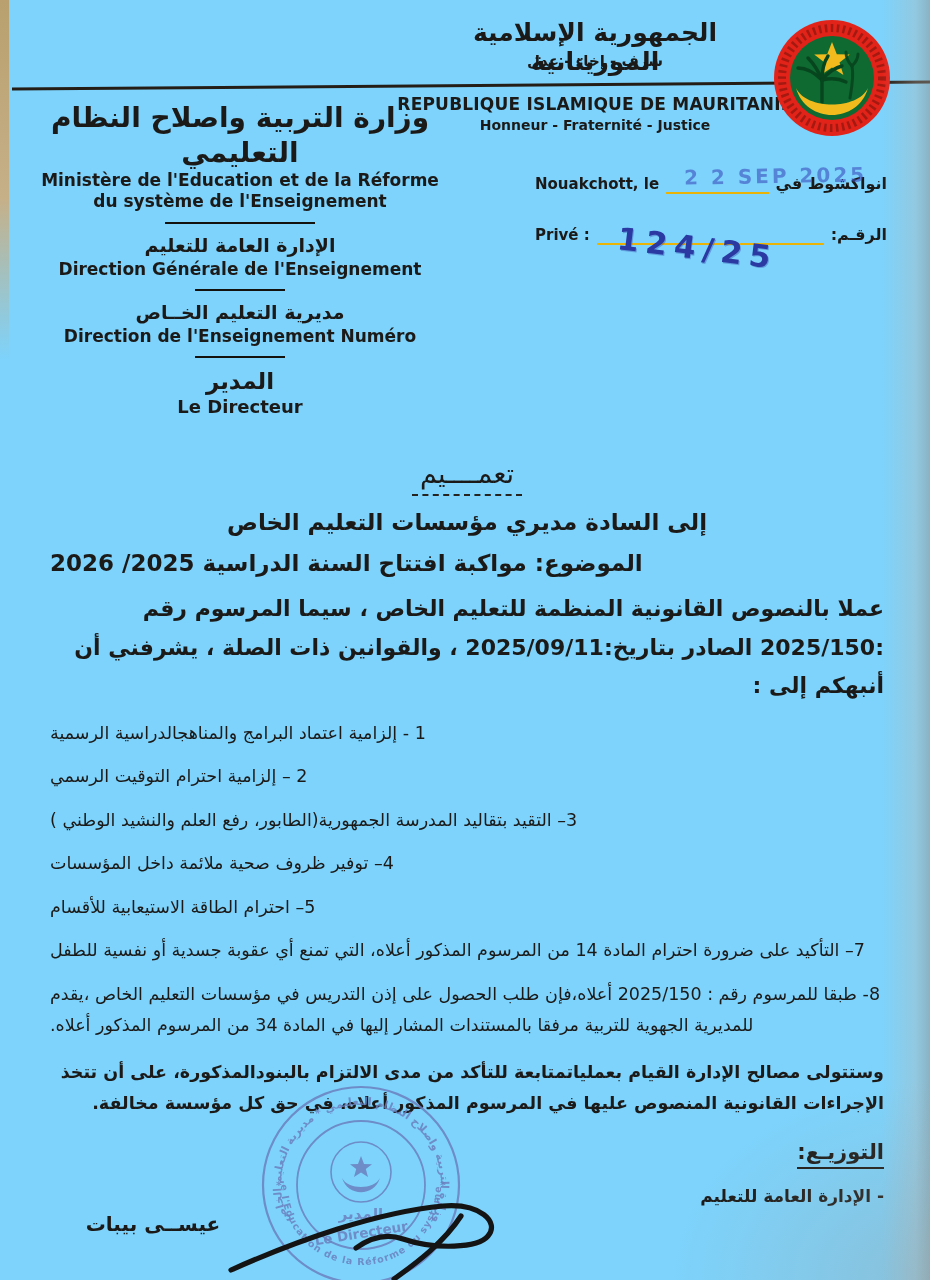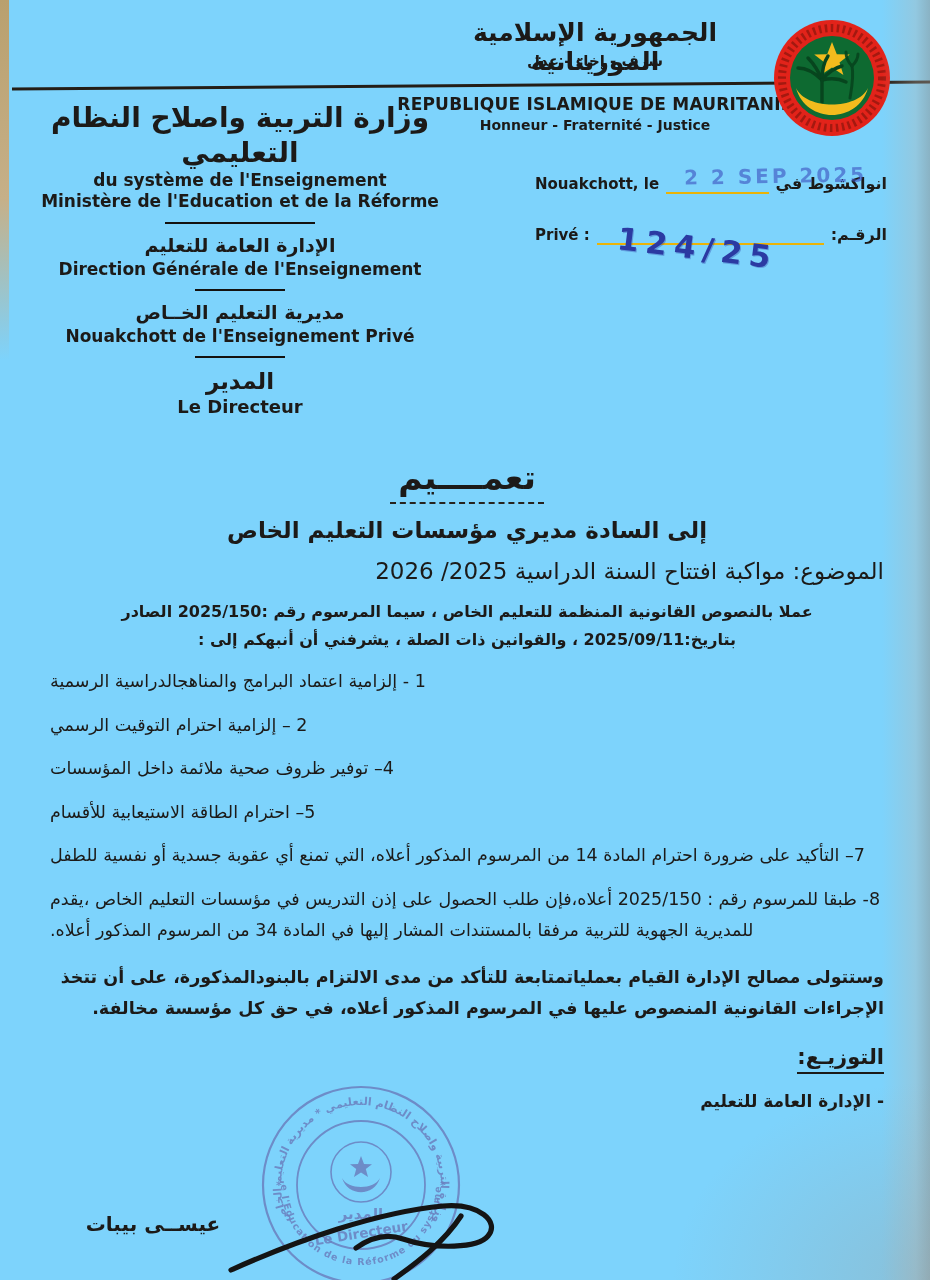--- a/index.html
+++ b/index.html
@@ -51,25 +51,25 @@
   .row2{margin-top:27px;}
   .date-stamp{position:absolute;left:18px;top:-6px;font-size:20px;font-weight:bold;
     color:#3c50c0;opacity:.6;letter-spacing:3px;white-space:nowrap;transform:rotate(-1deg);}
   .num-stamp{position:absolute;left:82px;top:60px;font-size:31px;font-weight:bold;
     color:#2b3aa2;letter-spacing:7px;transform:rotate(7deg);white-space:nowrap;
     text-shadow:1px 1px 0 rgba(43,58,162,.35);}
 
   
   .main{position:absolute;left:50px;right:46px;top:458px;direction:rtl;}
   .doc-type-wrap{text-align:center;}
-  .doc-type{display:inline-block;font-size:33px;font-weight:bold;
+  .doc-type{display:inline-block;font-size:27px;font-weight:normal;
     border-bottom:2.5px dashed #26221e;padding:0 8px 5px 8px;}
   .addressee{text-align:center;font-size:23px;font-weight:bold;margin-top:13px;}
-  .subject{text-align:right;font-size:23px;font-weight:normal;margin-top:15px;}
-  .intro{font-size:16px;font-weight:bold;line-height:1.75;margin-top:14px;text-align:center;}
+  .subject{text-align:left;font-size:23px;font-weight:bold;margin-top:15px;}
+  .intro{font-size:22px;font-weight:bold;line-height:1.75;margin-top:14px;text-align:right;}
   .item{font-size:17.5px;font-weight:normal;line-height:1.8;margin-top:12px;text-align:left;}
   .closing{font-size:17.5px;font-weight:bold;line-height:1.8;margin-top:15px;text-align:right;}
   .dist-title-wrap{margin-top:20px;text-align:right;}
   .dist-title{display:inline-block;font-size:21px;font-weight:bold;
     border-bottom:2.5px solid #1c1a18;padding-bottom:3px;}
   .dist-list{margin-top:12px;font-size:17px;font-weight:bold;line-height:1.8;text-align:right;}
 
   
   .round-stamp{position:absolute;left:258px;top:1082px;width:206px;height:206px;z-index:3;}
   .sig-scribble{position:absolute;left:198px;top:1178px;width:330px;height:102px;z-index:4;}
@@ -112,28 +112,28 @@
         <path d="M82 50 C 78 46, 76 42, 76 36"></path>
         <path d="M82 50 C 86 46, 88 42, 88 38"></path>
       </g>
 
       <path d="M26 72 C 36 94, 88 94, 98 72 C 88 108, 36 108, 26 72 Z" fill="#f2bb1d"></path>
     </svg>
   </div>
 
   <div class="ministry">
     <div class="ar-big">وزارة التربية واصلاح النظام التعليمي</div>
+    <div class="fr">Ministère de l'Education et de la Réforme</div>
     <div class="fr">du système de l'Enseignement</div>
-    <div class="fr">Ministère de l'Education et de la Réforme</div>
     <hr class="sep w150">
     <div class="ar-mid">الإدارة العامة للتعليم</div>
     <div class="fr">Direction Générale de l'Enseignement</div>
     <hr class="sep w90">
     <div class="ar-mid">مديرية التعليم الخــاص</div>
-    <div class="fr">Nouakchott de l'Enseignement Privé</div>
+    <div class="fr">Direction de l'Enseignement Numéro</div>
     <hr class="sep w90">
     <div class="ar-dir">المدير</div>
     <div class="fr-dir">Le Directeur</div>
   </div>
 
   <div class="refblock">
     <div class="refrow">
       <span class="fr-lab">Nouakchott, le</span>
       <span class="fill-line">
         <span class="date-stamp">2 2 SEP 2025</span>
@@ -151,20 +151,21 @@
   <div class="main">
     <div class="doc-type-wrap">
       <span class="doc-type">تعمــــيم</span>
     </div>
     <div class="addressee">إلى السادة مديري مؤسسات التعليم الخاص</div>
     <div class="subject">الموضوع: مواكبة افتتاح السنة الدراسية 2025/ 2026</div>
     <div class="intro">عملا بالنصوص القانونية  المنظمة للتعليم الخاص ، سيما المرسوم رقم :2025/150  الصادر بتاريخ:2025/09/11 ، والقوانين ذات الصلة ، يشرفني أن أنبهكم إلى :</div>
 
     <div class="item">1 - إلزامية اعتماد البرامج والمناهجالدراسية الرسمية</div>
     <div class="item">2 – إلزامية احترام التوقيت الرسمي</div>
+    <div class="item">3– التقيد بتقاليد المدرسة الجمهورية(الطابور، رفع العلم والنشيد الوطني )</div>
     <div class="item">4– توفير ظروف صحية ملائمة داخل المؤسسات</div>
     <div class="item">5– احترام الطاقة الاستيعابية للأقسام</div>
     <div class="item">7– التأكيد على ضرورة احترام المادة 14 من المرسوم المذكور أعلاه، التي تمنع أي عقوبة جسدية أو نفسية للطفل</div>
     <div class="item">8- طبقا للمرسوم رقم : 2025/150 أعلاه،فإن طلب الحصول على إذن التدريس في مؤسسات التعليم الخاص ،يقدم للمديرية الجهوية للتربية مرفقا بالمستندات المشار إليها في المادة 34 من المرسوم المذكور أعلاه.</div>
 
     <div class="closing">وستتولى مصالح الإدارة القيام بعملياتمتابعة للتأكد من مدى الالتزام بالبنودالمذكورة، على أن تتخذ الإجراءات القانونية المنصوص عليها في المرسوم المذكور أعلاه، في حق كل مؤسسة مخالفة.</div>
 
     <div class="dist-title-wrap">
       <span class="dist-title">التوزيـع:</span>
     </div>

